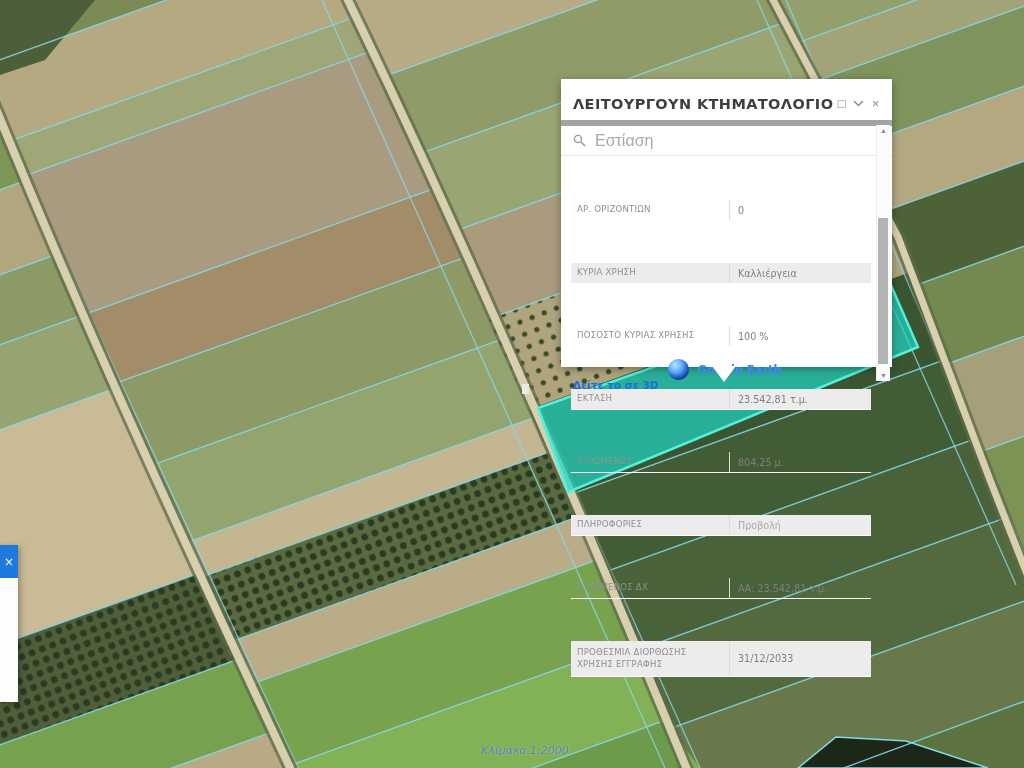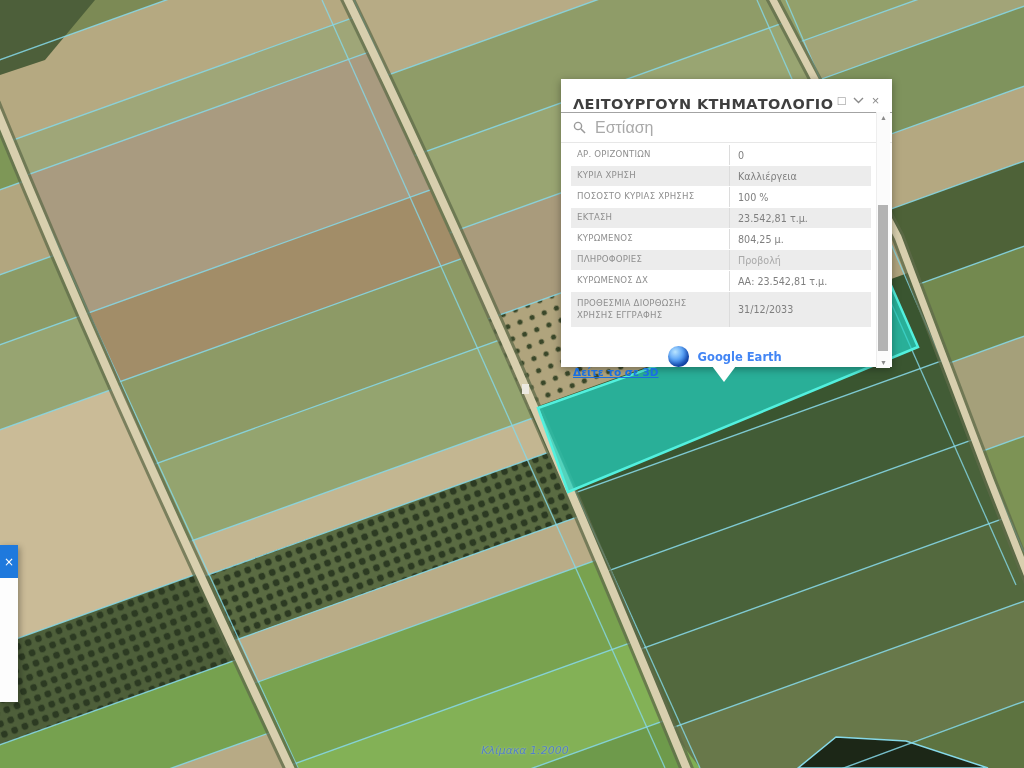--- a/index.html
+++ b/index.html
@@ -4,30 +4,30 @@
 <style>
   html,body{margin:0;padding:0;}
   body{width:1024px;height:768px;overflow:hidden;position:relative;
        font-family:"DejaVu Sans","Liberation Sans",sans-serif;background:#b0a584;}
   #map-wrap{position:absolute;inset:0;}
   #map-wrap svg{display:block;}
 
   
   .popup{position:absolute;left:561px;top:79px;width:331px;height:288px;background:#fff;
          box-shadow:0 2px 8px rgba(0,0,0,.35);z-index:20;}
-  .titlebar{height:33px;display:flex;align-items:flex-end;padding:0 8px 0 12px;border-bottom:1px solid #a3a3a3;}
+  .titlebar{height:33px;display:flex;align-items:center;padding:8px 8px 0 12px;border-bottom:6px solid #a3a3a3;}
   .title{flex:1;font-size:14.5px;font-weight:bold;color:#3f3f3f;letter-spacing:.4px;white-space:nowrap;}
   .tb-btn{width:30px;height:24px;display:flex;align-items:center;justify-content:center;
           color:#8a8a8a;font-size:13px;cursor:pointer;background:none;border:none;padding:0;}
   .searchrow{height:29px;display:flex;align-items:center;gap:7px;padding:0 12px;border-bottom:1px solid #e7e7e7;}
   .searchrow input{border:none;outline:none;flex:1;font-size:16px;color:#666;background:transparent;}
   .searchrow input::placeholder{color:#a9a9a9;}
   .pbody{position:relative;height:183px;}
   .rows{position:absolute;left:10px;top:2px;width:300px;}
-  .t-row{display:flex;min-height:20px;align-items:center;border-bottom:1px solid #fff;}
+  .t-row{display:flex;min-height:20px;align-items:center;border-bottom:1px solid #fff;margin-top:42px;}
   .t-row.alt{background:#ececec;}
   .t-row.tall{min-height:35px;}
   .t-label{width:146px;padding:3px 6px 3px 6px;font-size:8.6px;color:#8f8f8f;letter-spacing:.2px;line-height:1.35;}
   .t-val{flex:1;padding:3px 8px;font-size:9.6px;color:#7f7f7f;border-left:1px solid #dcdcdc;align-self:stretch;display:flex;align-items:center;}
   .t-val.link{color:#a9a9a9;}
   .vscroll{position:absolute;right:2px;top:-31px;bottom:-42px;width:13px;background:#fbfbfb;border-left:1px solid #eee;}
   .sb-arrow{position:absolute;left:0;width:13px;text-align:center;font-size:7px;color:#8a8a8a;cursor:pointer;background:none;border:none;padding:0;}
   .sb-up{top:2px;} .sb-down{bottom:2px;}
   .sb-thumb{position:absolute;left:1px;width:10px;top:93px;height:146px;background:#b3b3b3;cursor:pointer;}
   .pfooter{display:flex;align-items:center;gap:9px;padding:9px 0 0 12px;}

